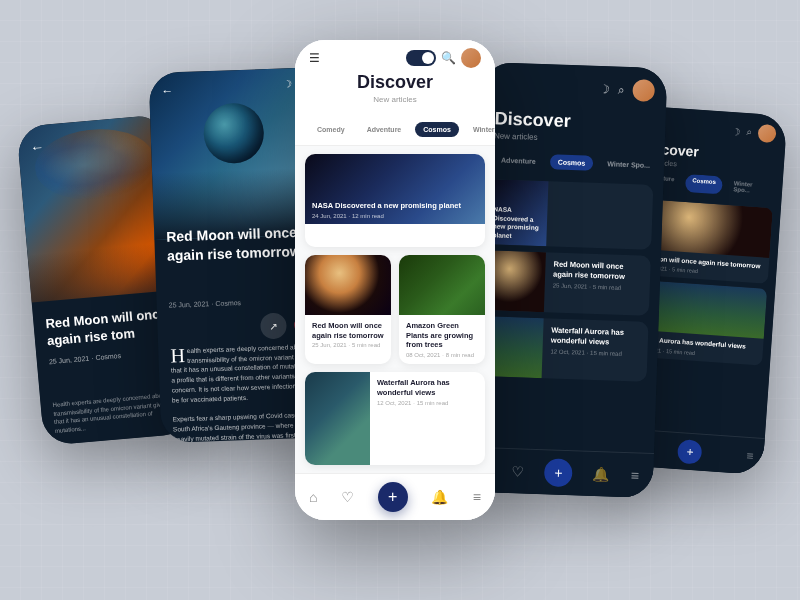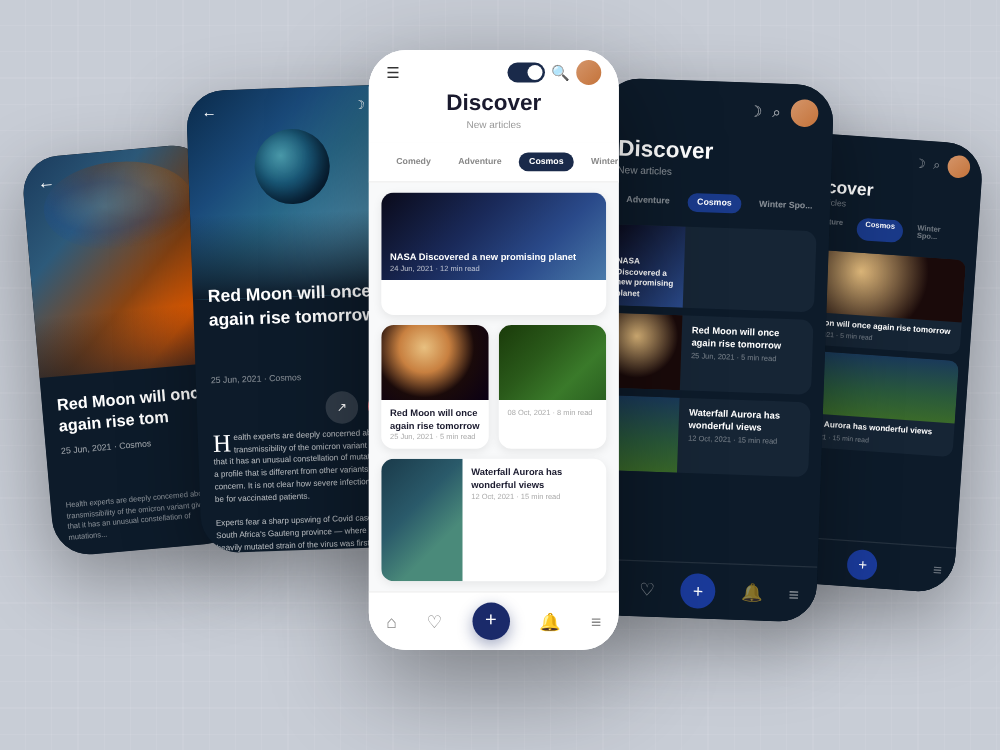--- a/index.html
+++ b/index.html
@@ -745,20 +745,21 @@
           <div class="p3-card">
             <div class="p3-card-img moon"></div>
             <div class="p3-card-body">
               <div class="p3-card-title">Red Moon will once again rise tomorrow</div>
               <div class="p3-card-meta">25 Jun, 2021 · 5 min read</div>
             </div>
           </div>
           <div class="p3-card">
             <div class="p3-card-img green"></div>
             <div class="p3-card-body">
+              <div class="p3-card-title">Amazon Green Plants are growing from trees</div>
               <div class="p3-card-meta">08 Oct, 2021 · 8 min read</div>
             </div>
           </div>
         </div>
 
         <div class="p3-card" style="display:flex;flex-direction:row;">
           <div class="p3-card-img waterfall" style="width:65px;height:auto;flex-shrink:0;"></div>
           <div class="p3-card-body">
             <div class="p3-card-title">Waterfall Aurora has wonderful views</div>
             <div class="p3-card-meta">12 Oct, 2021 · 15 min read</div>

